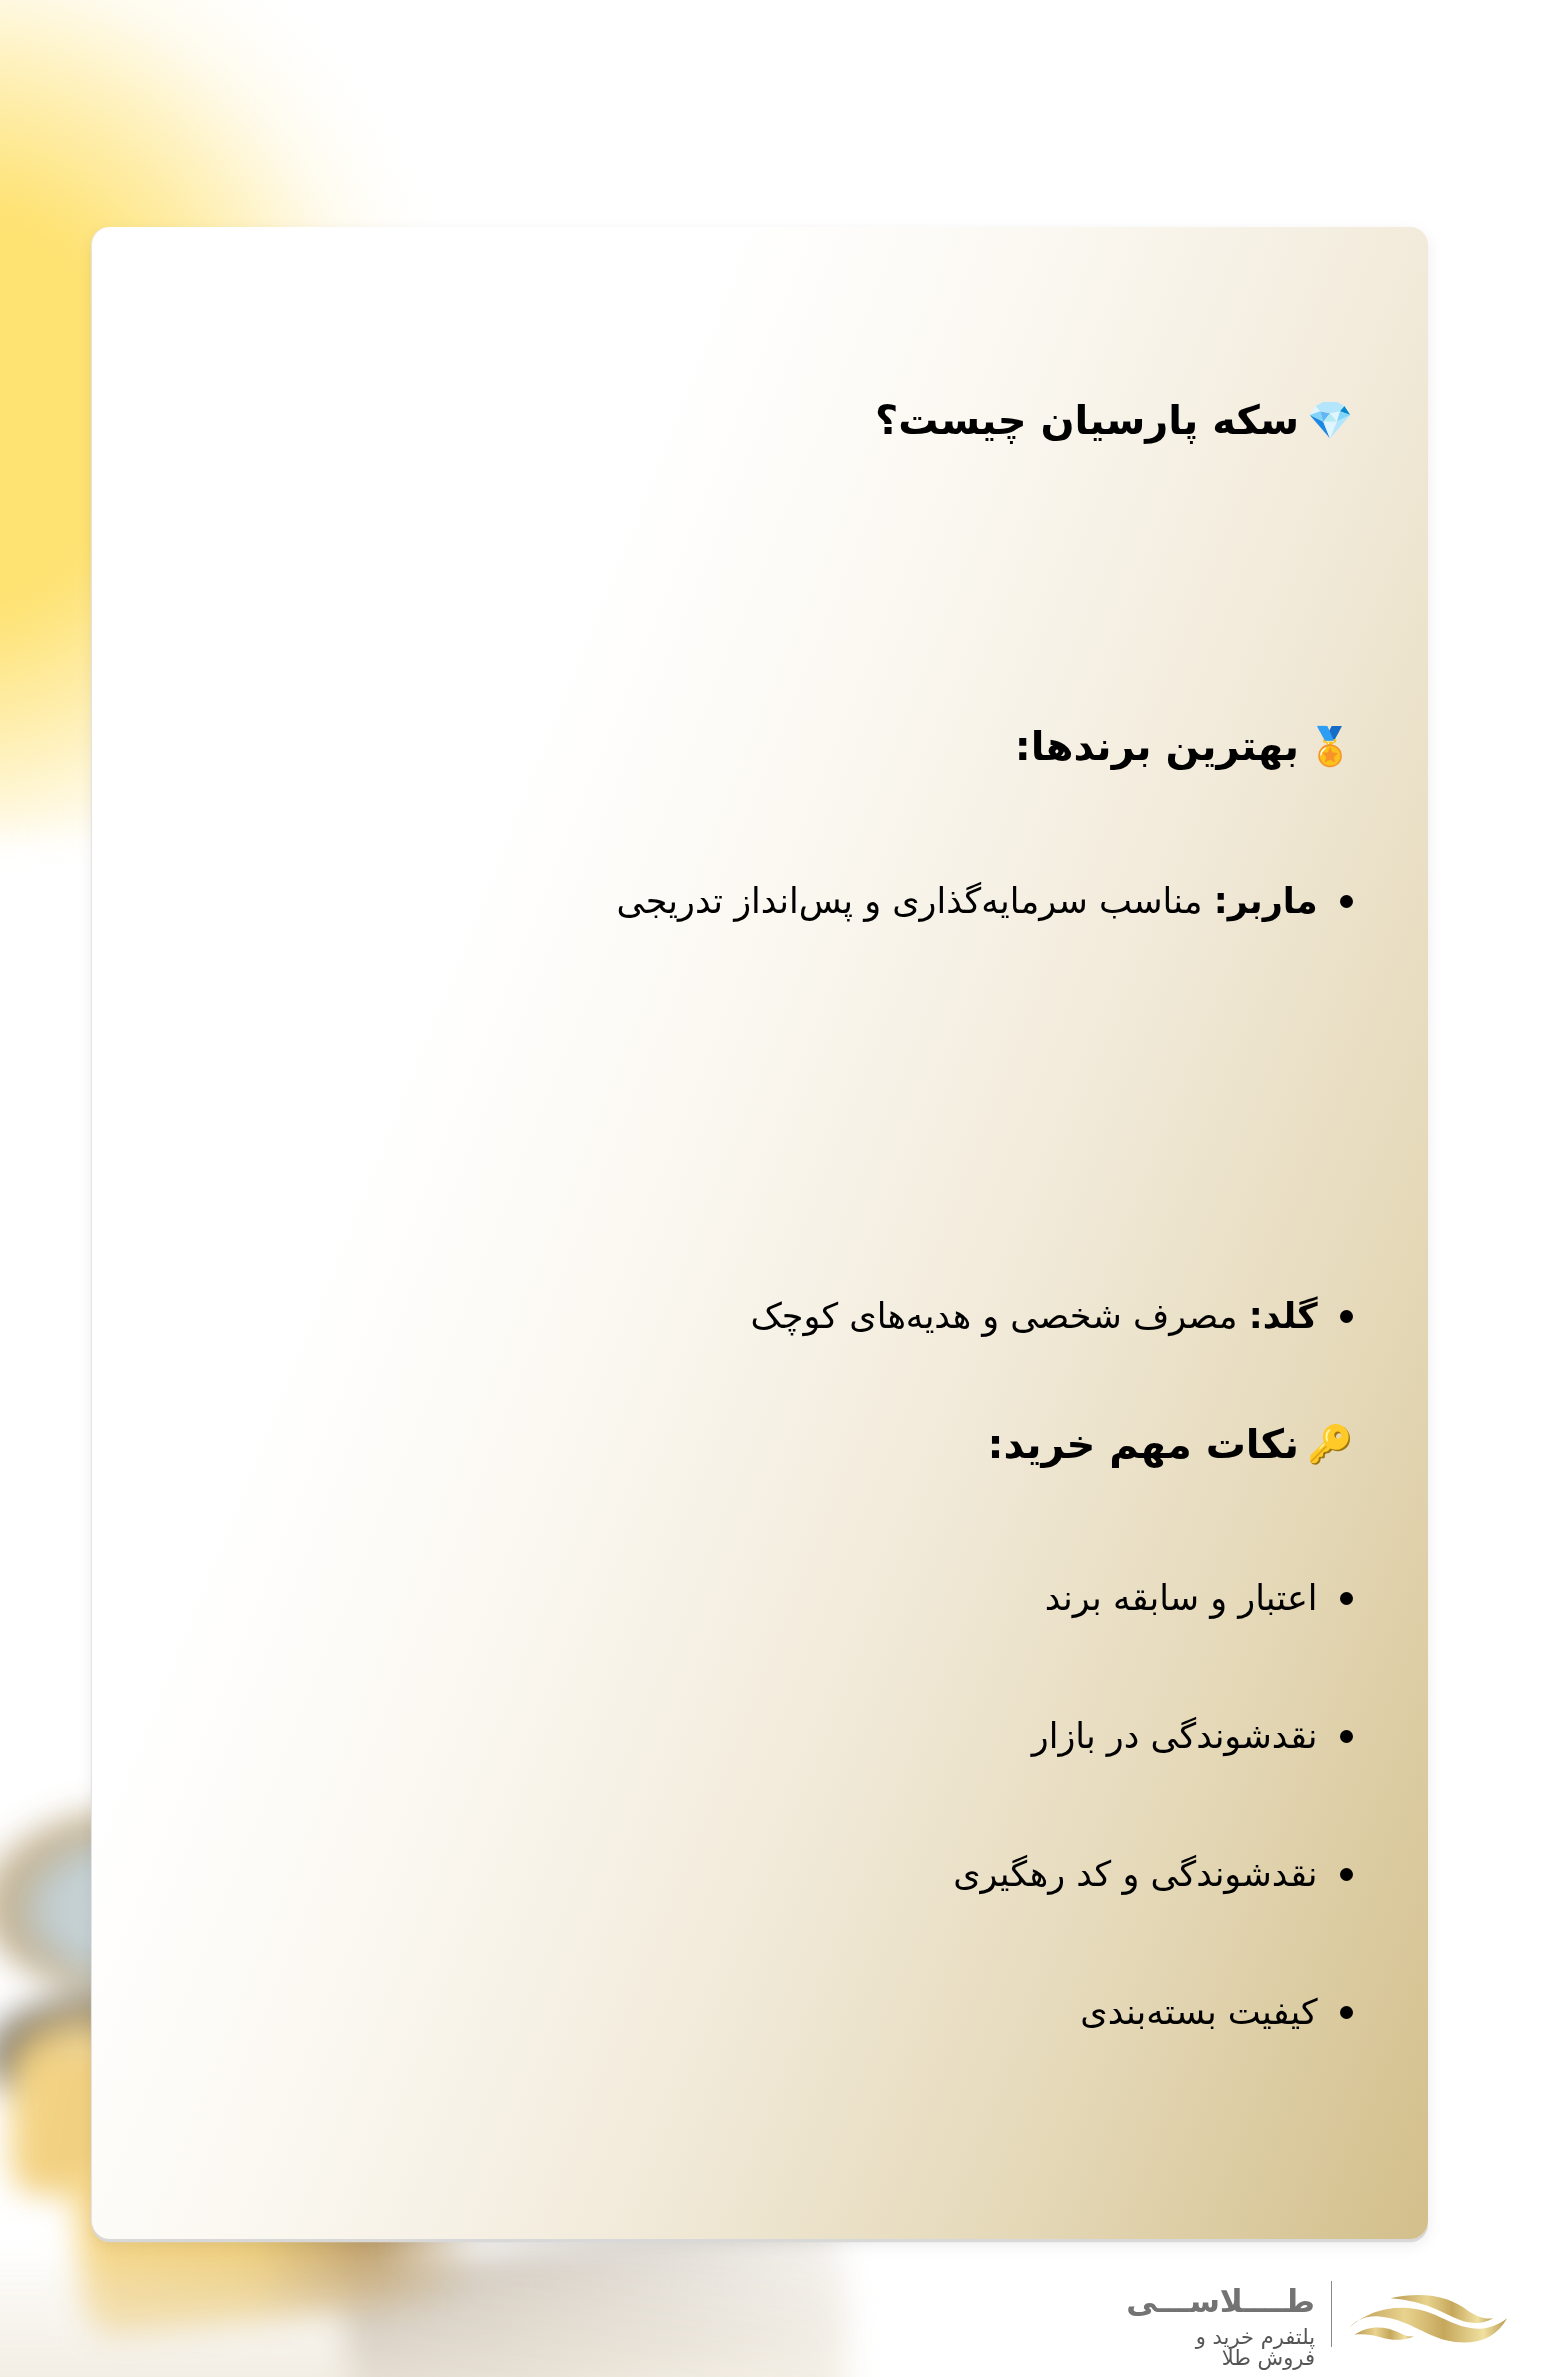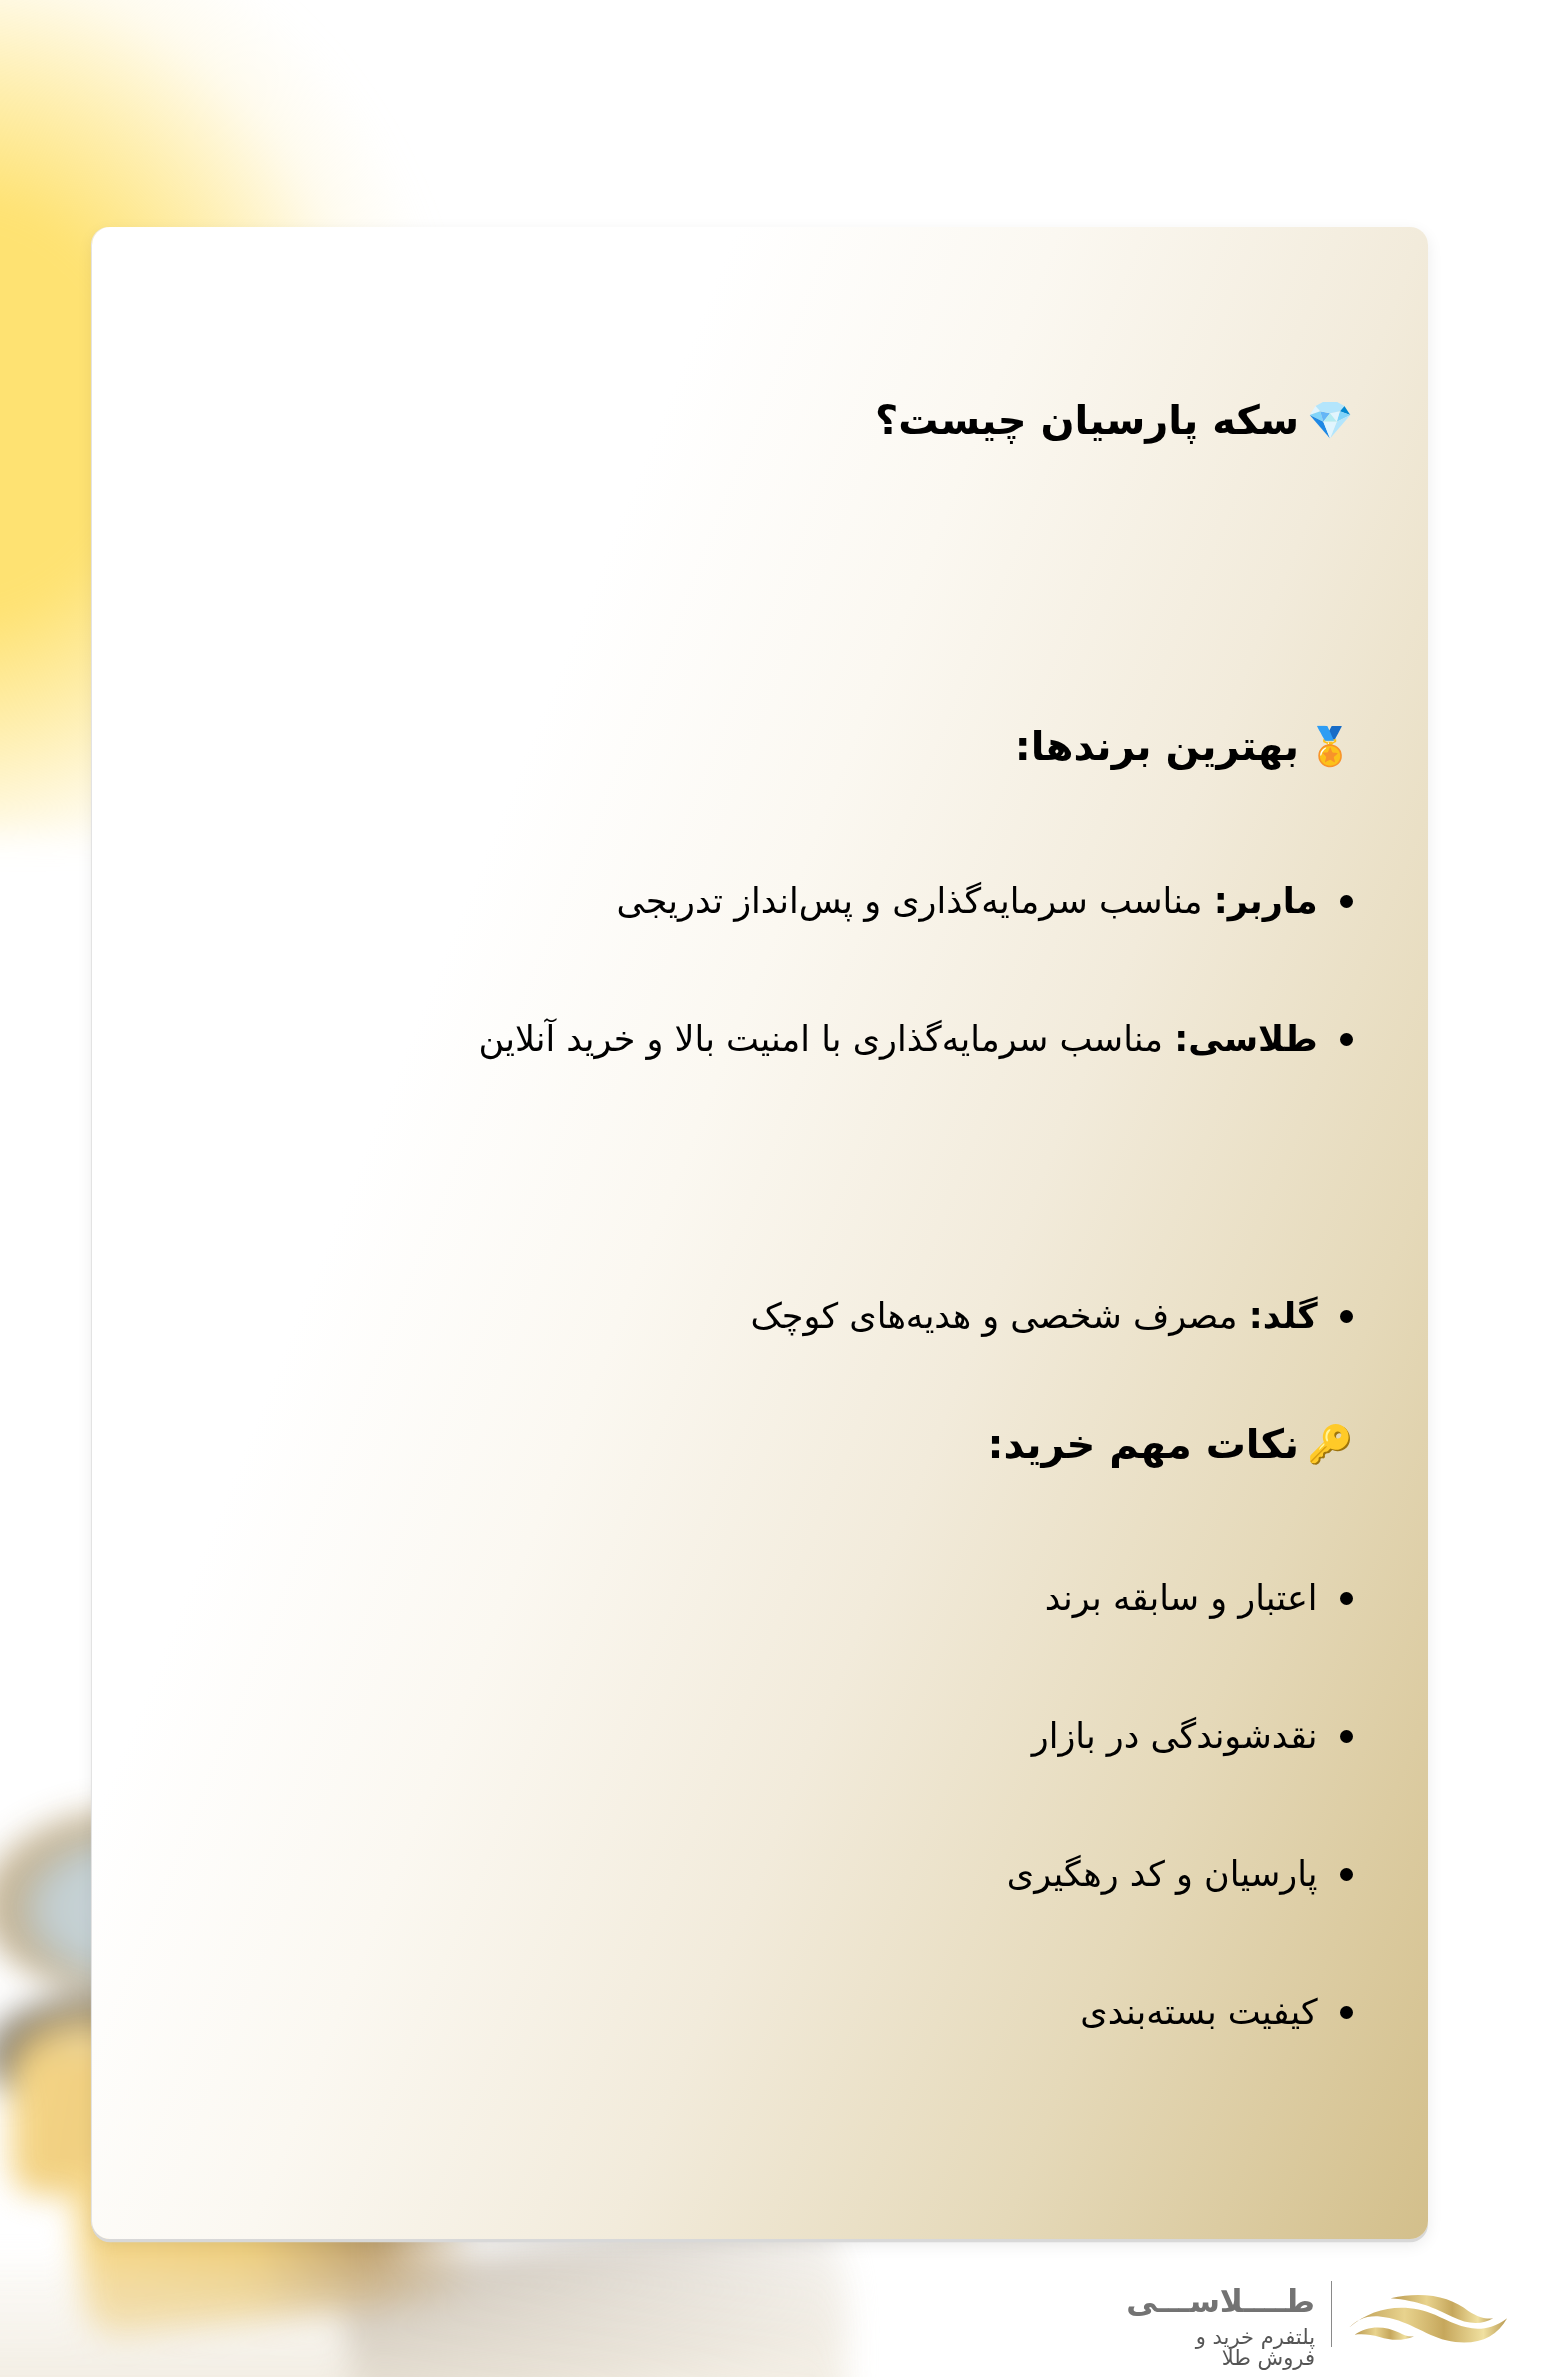--- a/index.html
+++ b/index.html
@@ -147,45 +147,41 @@
 
     <div class="section-heading" style="top: 499px;">
       <span class="emoji">🏅</span>
       <span class="heading-text">بهترین برندها:</span>
     </div>
 
     <div class="bullet-item" style="top: 657px; justify-content: center;">
       <span class="bullet"></span>
       <span><b class="brand-name">ماربر</b><b class="brand-name">:</b><span> مناسب سرمایه‌گذاری و پس‌انداز تدریجی</span></span>
     </div>
-    <div class="bullet-item" style="top: 795px;">
-      <span class="bullet"></span>
-      <span><b class="brand-name">طلاسی</b><b class="brand-name">:</b><span> مناسب سرمایه‌گذاری با امنیت بالا و خرید آنلاین</span></span>
-    </div>
     <div class="bullet-item" style="top: 1072px;">
       <span class="bullet"></span>
       <span><b class="brand-name">گلد</b><b class="brand-name">:</b><span> مصرف شخصی و هدیه‌های کوچک</span></span>
     </div>
 
     <div class="section-heading" style="top: 1197px;">
       <span class="emoji">🔑</span>
       <span class="heading-text">نکات مهم خرید:</span>
     </div>
 
     <div class="bullet-item" style="top: 1354px;">
       <span class="bullet"></span>
       <span>اعتبار و سابقه برند</span>
     </div>
     <div class="bullet-item" style="top: 1492px;">
       <span class="bullet"></span>
       <span>نقدشوندگی در بازار</span>
     </div>
     <div class="bullet-item" style="top: 1630px;">
       <span class="bullet"></span>
-      <span>پارسیان و کد رهگیری</span>
+      <span>نقدشوندگی و کد رهگیری</span>
     </div>
     <div class="bullet-item" style="top: 1768px;">
       <span class="bullet"></span>
       <span>کیفیت بسته‌بندی</span>
     </div>
   </div>
 
   <div class="footer">
     <div class="footer-text">
       <span class="brand-logo-text">طــــلاســـی</span>

